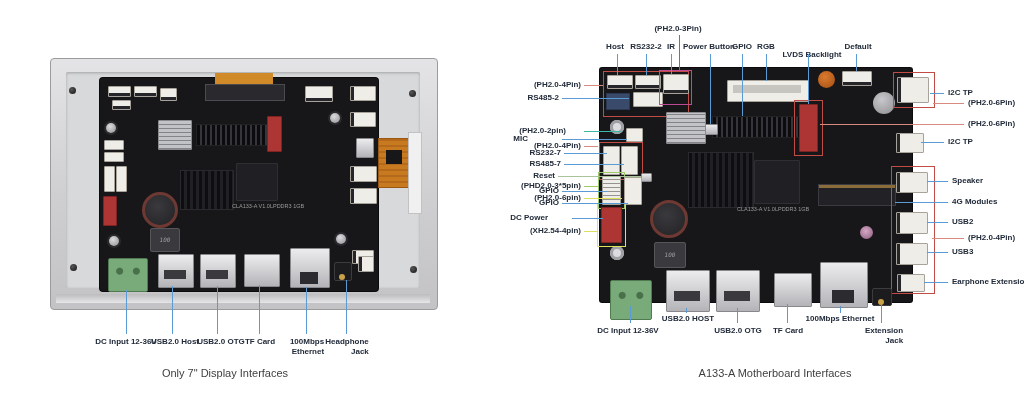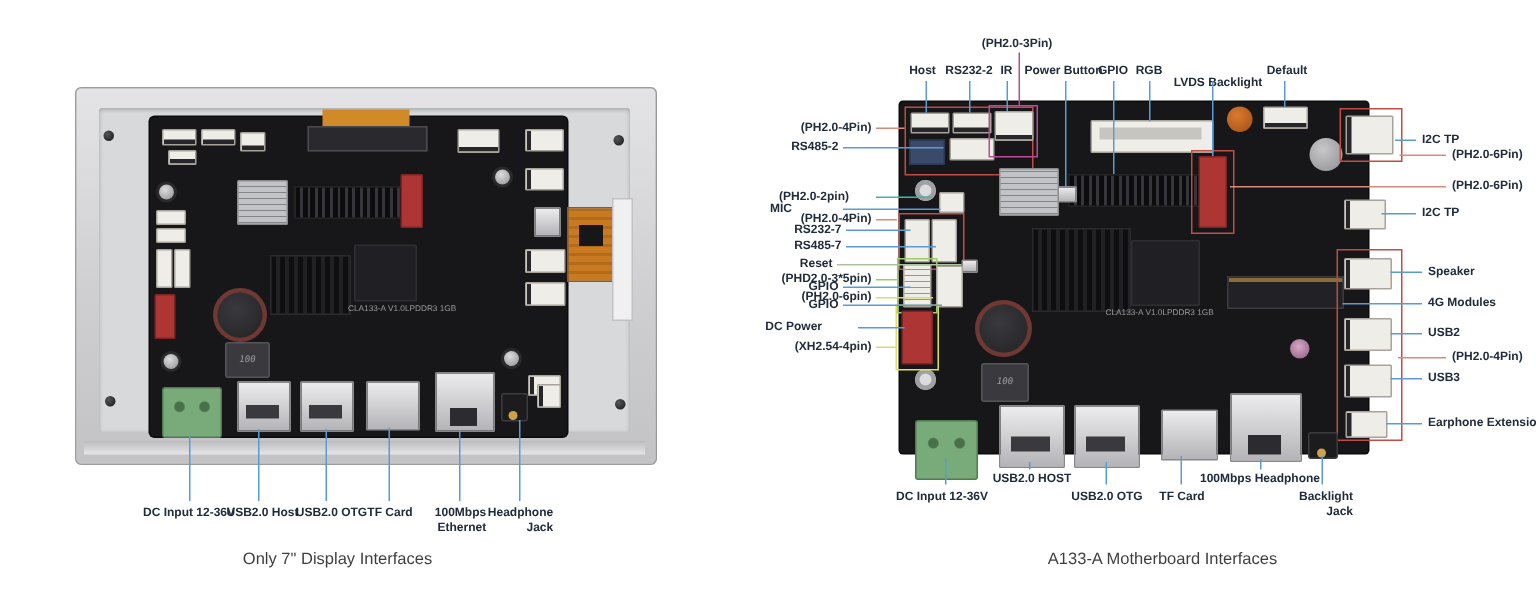--- a/index.html
+++ b/index.html
@@ -291,23 +291,23 @@
     <i class="vl c-blue" style="left:737px;top:308px;height:15px"></i>
     <div class="lbl cc" style="left:738px;top:326px">
         <span>USB2.0 OTG</span>
       </div>
     <i class="vl c-blue" style="left:787px;top:304px;height:19px"></i>
     <div class="lbl cc" style="left:788px;top:326px">
         <span>TF Card</span>
       </div>
     <i class="vl c-blue" style="left:840px;top:306px;height:7px"></i>
     <div class="lbl cc" style="left:840px;top:314px">
-        <span>100Mbps Headphone</span>
+        <span>100Mbps Ethernet</span>
       </div>
     <i class="vl c-blue" style="left:881px;top:304px;height:19px"></i>
     <div class="lbl cc" style="left:884px;top:326px">
-        <span>Backlight</span>
+        <span>Extension</span>
         <span>Jack</span>
       </div>
 
     <div class="cap" style="left:620px;top:367px;width:310px">A133-A Motherboard Interfaces</div>
   </div>
 </div>
 
 </body></html>

